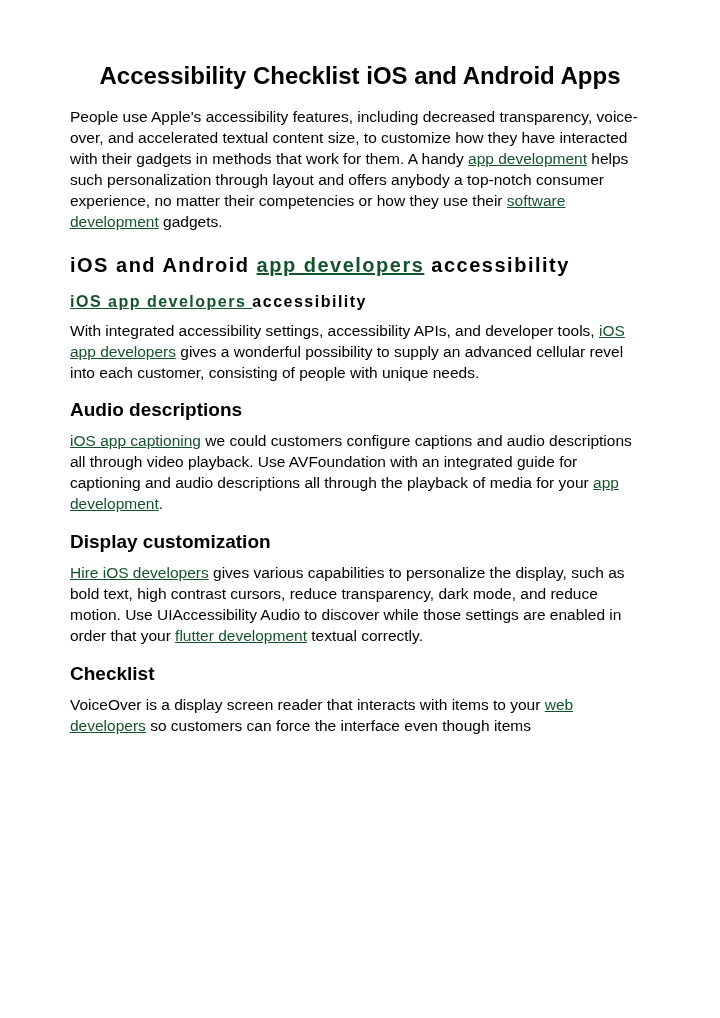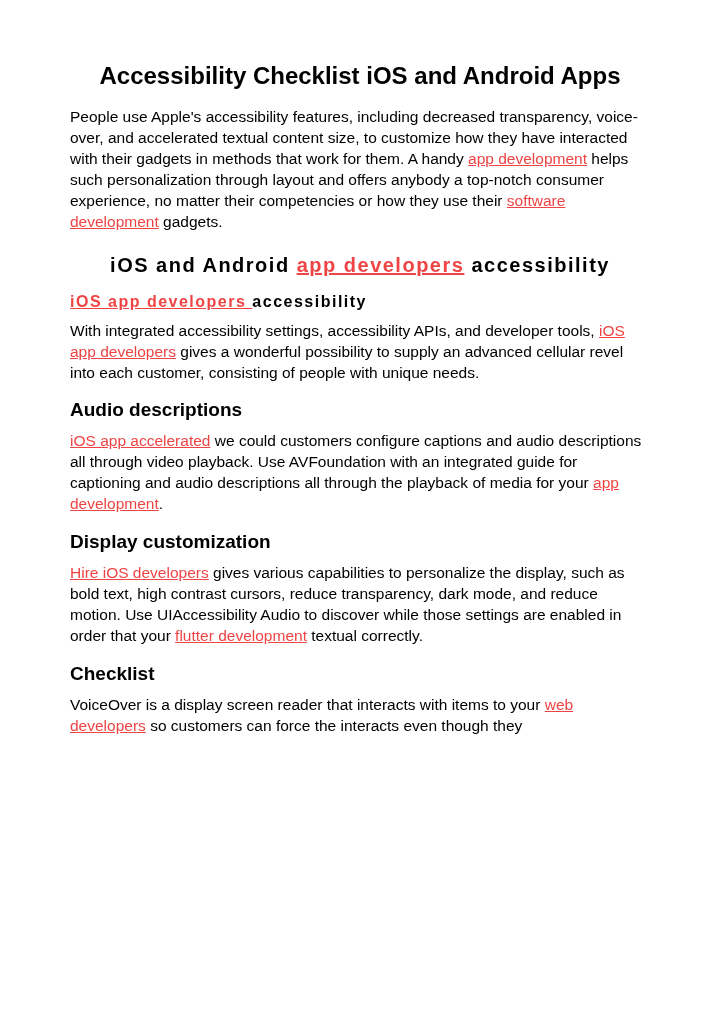--- a/index.html
+++ b/index.html
@@ -17,40 +17,39 @@
       text-align: center;
       margin: 0 0 16px 0;
       line-height: 1.3;
     }
     h2 {
       font-size: 20px;
       font-weight: bold;
       letter-spacing: 1.5px;
       margin: 18px 0 10px 0;
       line-height: 1.4;
-      text-align: center;
     }
     h3 {
       font-size: 16px;
       font-weight: bold;
       letter-spacing: 1.5px;
       margin: 14px 0 10px 0;
     }
     h4 {
       font-size: 19px;
       font-weight: bold;
       margin: 16px 0 10px 0;
     }
     p {
       font-size: 15.5px;
       line-height: 1.35;
       margin: 0 0 14px 0;
     }
     a {
-      color: #ef4444;
+      color: #14532d;
       text-decoration: underline;
     }
   </style>
 </head>
 <body>
 
 <h1>Accessibility Checklist iOS and Android Apps</h1>
 
 <p>
   <span>People use Apple's accessibility features, including decreased transparency, voice-over, and accelerated textual content size, to customize how they have interacted with their gadgets in methods that work for them. A handy </span><a href="#">app development</a><span> helps such personalization through layout and offers anybody a top-notch consumer experience, no matter their competencies or how they use their </span><a href="#">software development</a><span> gadgets.</span>
@@ -64,26 +63,26 @@
   <a href="#">iOS app developers </a><span>accessibility</span>
 </h3>
 
 <p>
   <span>With integrated accessibility settings, accessibility APIs, and developer tools, </span><a href="#">iOS app developers</a><span> gives a wonderful possibility to supply an advanced cellular revel into each customer, consisting of people with unique needs.</span>
 </p>
 
 <h4>Audio descriptions</h4>
 
 <p>
-  <a href="#">iOS app accelerated</a><span> we could customers configure captions and audio descriptions all through video playback. Use AVFoundation with an integrated guide for captioning and audio descriptions all through the playback of media for your </span><a href="#">app development</a><span>.</span>
+  <a href="#">iOS app captioning</a><span> we could customers configure captions and audio descriptions all through video playback. Use AVFoundation with an integrated guide for captioning and audio descriptions all through the playback of media for your </span><a href="#">app development</a><span>.</span>
 </p>
 
 <h4>Display customization</h4>
 
 <p>
   <a href="#">Hire iOS developers</a><span> gives various capabilities to personalize the display, such as bold text, high contrast cursors, reduce transparency, dark mode, and reduce motion. Use UIAccessibility Audio to discover while those settings are enabled in order that your </span><a href="#">flutter development</a><span> textual correctly.</span>
 </p>
 
 <h4>Checklist</h4>
 
 <p>
-  <span>VoiceOver is a display screen reader that interacts with items to your </span><a href="#">web developers</a><span> so customers can force the interacts even though they</span>
+  <span>VoiceOver is a display screen reader that interacts with items to your </span><a href="#">web developers</a><span> so customers can force the interface even though items</span>
 </p>
 
 </body></html>

